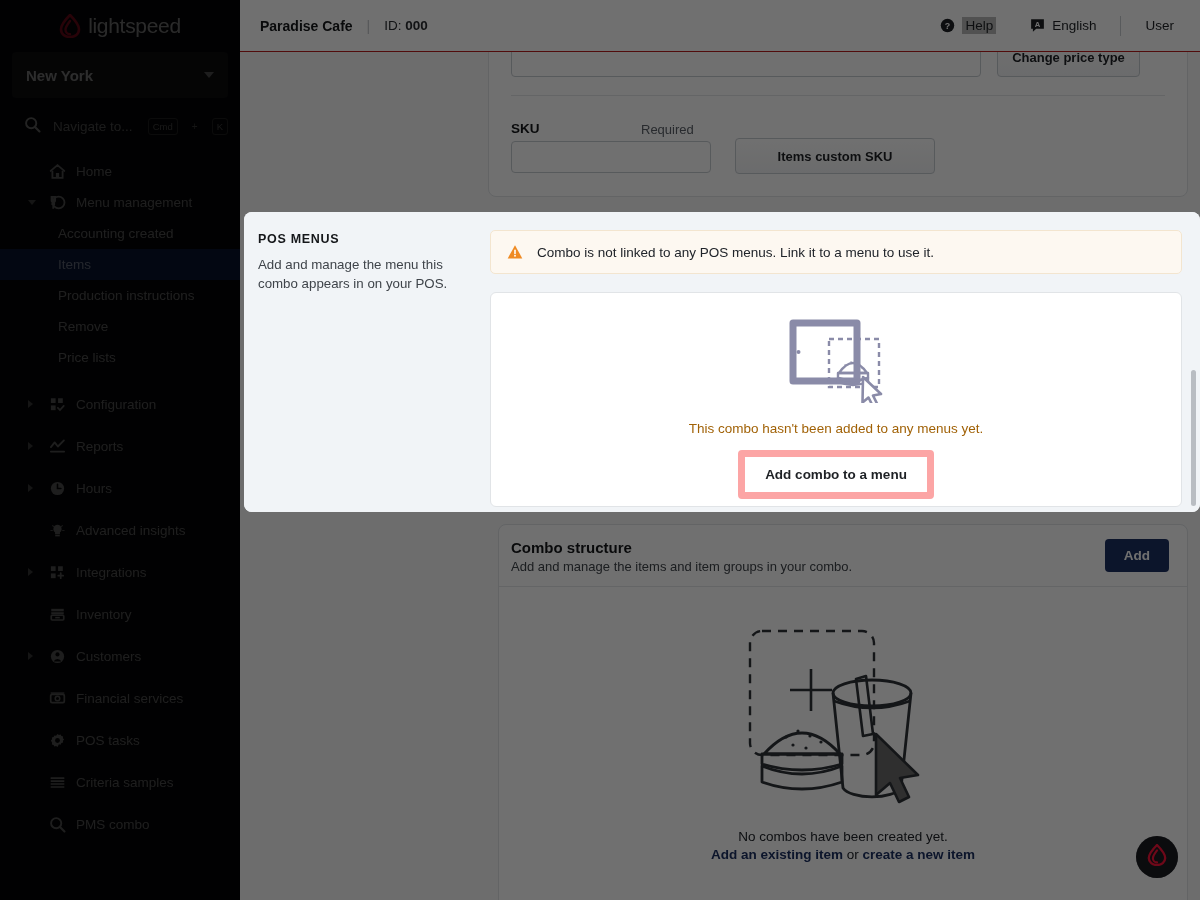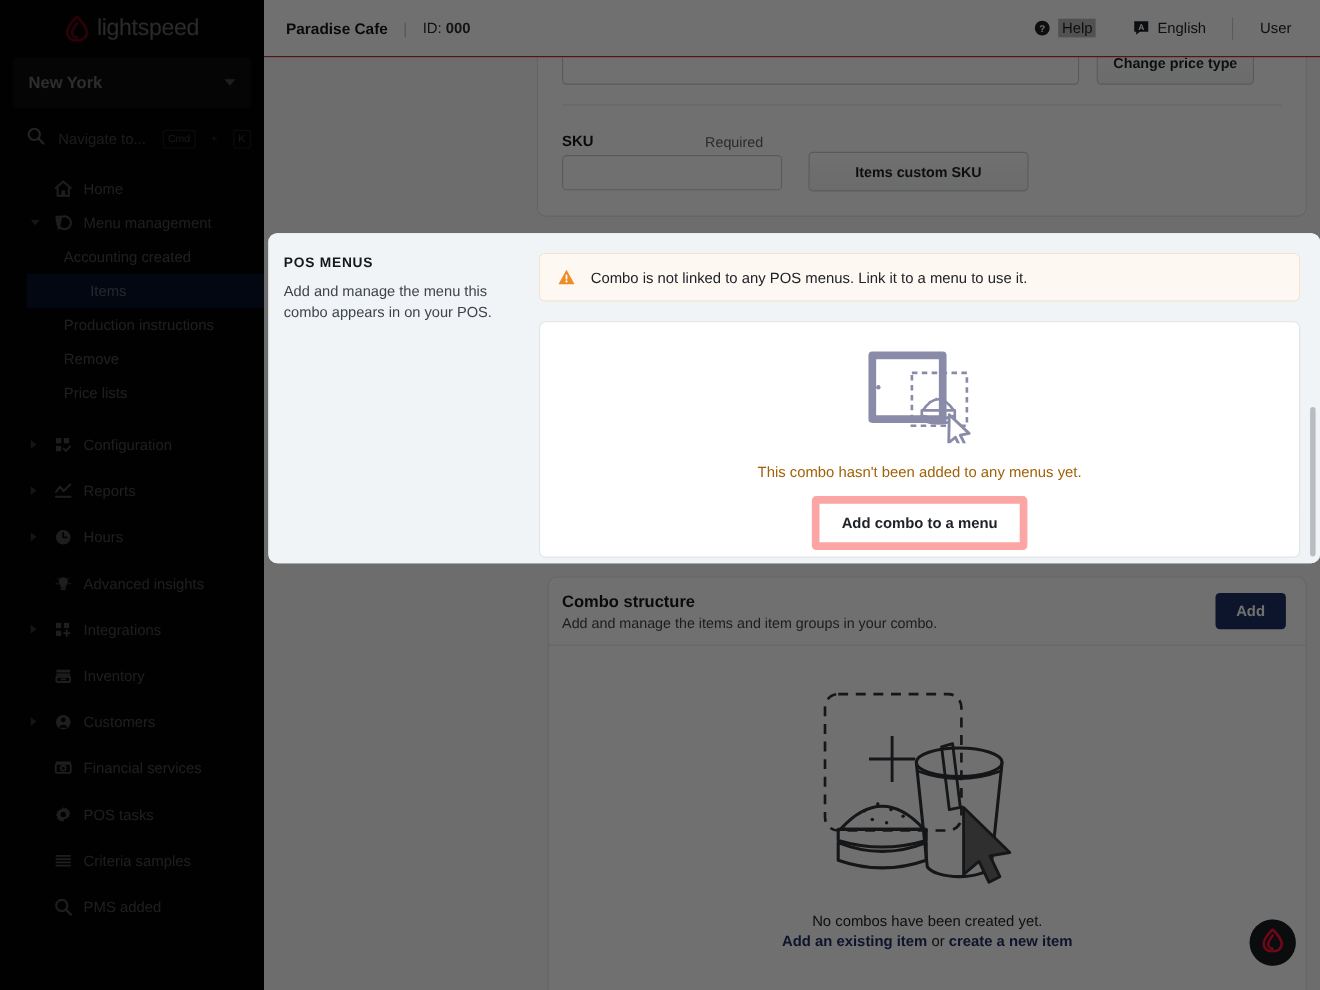--- a/index.html
+++ b/index.html
@@ -70,21 +70,21 @@
   }
   .nav-icon { width: 18px; height: 18px; margin-left: 26px; flex: none;
               display:flex; align-items:center; justify-content:center; }
   .nav-label { color: #9b9b9b; font-size: 13.5px; }
 
   .sub-item {
     display: flex; align-items: center; height: 31px;
     padding-left: 58px;
   }
   .sub-item .nav-label { color: #a0a0a0; font-size: 13.5px; }
-  .sub-item.active { background: #13265c; margin-left: 24px; }
+  .sub-item.active { background: #13265c; }
   .sub-item.active .nav-label { color: #b6c3e2; }
 
   .nav-gap { height: 10px; }
 
   
   .page {
     position: absolute; left: 240px; top: 0;
     width: 960px; height: 900px;
     background: #f7f8f9;
     overflow: hidden;
@@ -572,21 +572,21 @@
         <span class="nav-label">Criteria samples</span>
       </div>
 
       <div class="nav-item" style="height:42px">
         <span class="nav-icon">
           <svg viewBox="0 0 18 18" width="17" height="17">
               <circle cx="7.6" cy="7.6" r="5.4" fill="none" stroke="#9b9b9b" stroke-width="2"></circle>
               <path d="M11.6 11.6 L16.4 16.4" stroke="#9b9b9b" stroke-width="2.2" stroke-linecap="round"></path>
             </svg>
         </span>
-        <span class="nav-label">PMS added</span>
+        <span class="nav-label">PMS combo</span>
       </div>
 
     </div>
   </div>
 
   <div class="fab">
     <span>
       <svg viewBox="0 0 22 24" width="20" height="22">
         <path d="M11 1 C5 7 2 11 2 15.3 C2 20 6 23 11 23 C16 23 20 20 20 15.3 C20 11 17 7 11 1 Z" fill="none" stroke="#c8102e" stroke-width="2.6" stroke-linejoin="round"></path>
         <path d="M11 7 C8 11 6.5 13 6.5 15.5 C6.5 18.4 8.6 20.2 11 20.2" fill="none" stroke="#c8102e" stroke-width="2.4" stroke-linecap="round"></path>

